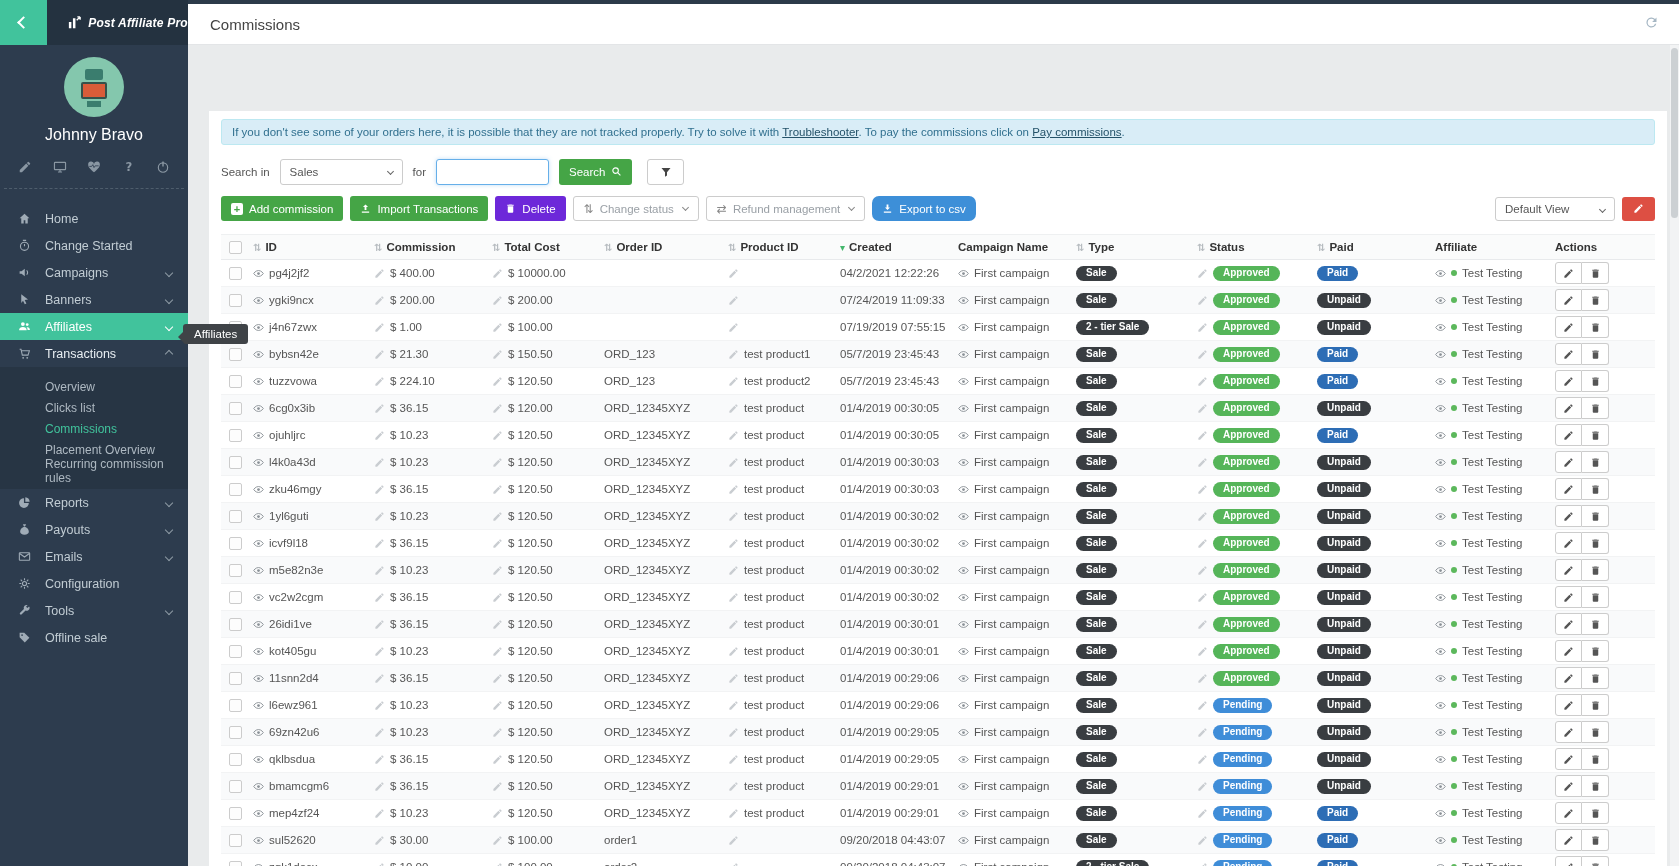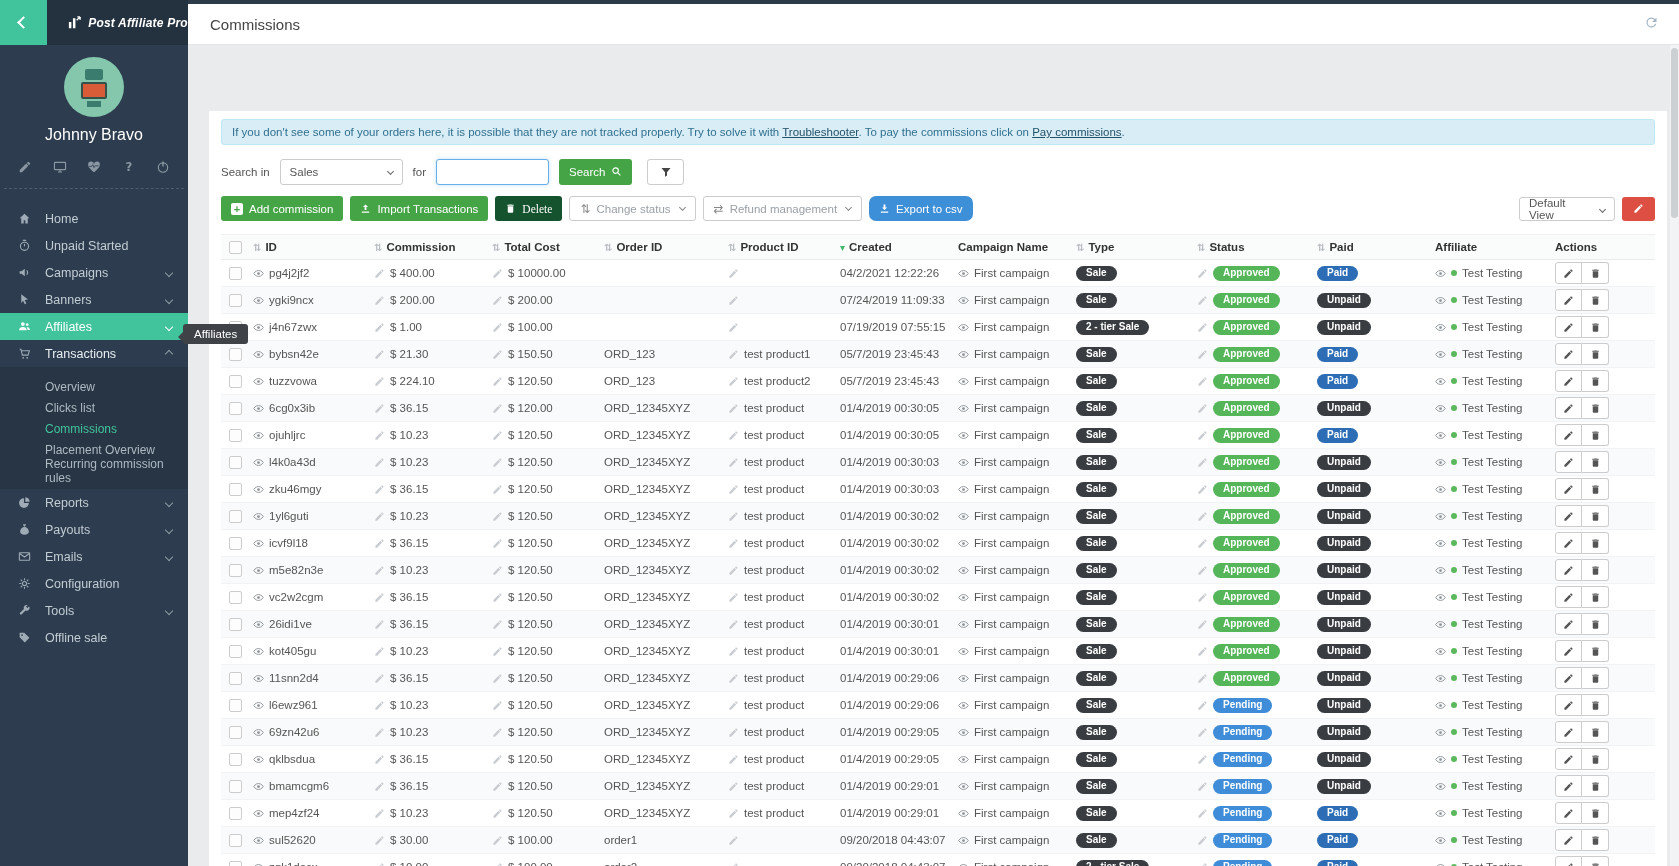--- a/index.html
+++ b/index.html
@@ -53,33 +53,33 @@
 
   .search-row { display:flex; align-items:center; margin-bottom:11px; height:27px; }
   .lbl { font-size:11.5px; color:#555; }
   .select { position:relative; height:26px; background:#fff; border:1px solid #ccc; border-radius:3px; display:flex; align-items:center; padding:0 22px 0 9px; font-size:11.5px; color:#555; cursor:pointer; }
   .select .chev { position:absolute; right:9px; top:9px; color:#666; width:5px; height:5px; }
   .sel-search { width:123px; margin:0 10px; }
   .search-input { width:113px; height:26px; border:1px solid #66afe9; border-radius:3px; outline:none; margin:0 10px; padding:0 7px; font-size:11.5px; box-shadow:0 0 4px rgba(102,175,233,.4); }
   .btn { height:25px; border:none; border-radius:3px; font-size:11.5px; display:inline-flex; align-items:center; gap:6px; padding:0 10px; cursor:pointer; font-family:inherit; }
   .btn svg { width:11px; height:11px; }
   .btn-green { background:#45a546; color:#fff; }
-  .btn-red-soft { background:#14532d; color:#fff;font-family:Liberation Serif, serif; }
+  .btn-red-soft { background:#6d28d9; color:#fff; }
   .btn-blue { background:#3d8fd8; color:#fff;border-radius:7px; }
   .btn-white { background:#fff; border:1px solid #ccc; color:#9aa0a6; }
   .btn-white .chev { width:5px; height:5px; color:#888; margin-left:3px; margin-top:-3px; }
   .btn-search { height:26px; }
   .btn-filter { width:37px; height:26px; background:#fff; border:1px solid #ccc; border-radius:3px; display:inline-flex; align-items:center; justify-content:center; margin-left:15px; cursor:pointer; }
   .btn-filter svg { width:12px; height:12px; color:#444; }
   .plus-box { width:12px; height:12px; background:#fff; border-radius:2px; color:#45a546; font-weight:bold; font-size:11px; line-height:12px; text-align:center; }
   .glyph-ico { font-size:12px; color:#888; line-height:1; }
 
   .toolbar { display:flex; align-items:center; gap:7px; margin-bottom:13px; height:25px; }
   .toolbar .spacer { flex:1; }
-  .sel-view { width:96px; height:24px; }
+  .sel-view { width:120px; height:24px; }
   .btn-red { width:33px; height:24px; background:#dd4f43; border-radius:3px; display:inline-flex; align-items:center; justify-content:center; cursor:pointer; }
   .btn-red svg { width:11px; height:11px; color:#fff; }
 
   
   .grid { display:grid; grid-template-columns:26px 121px 118px 112px 124px 112px 118px 118px 121px 120px 118px 120px 1fr; align-items:center; }
   .thead { height:26px; background:#fafbfb; border-top:1px solid #eef0f1; border-bottom:1px solid #e8eaec; font-weight:bold; color:#333; font-size:11.5px; }
   .th { display:flex; align-items:center; gap:4px; padding-left:6px; cursor:pointer; }
   .sort { color:#b7bcc0; font-size:10px; }
   .sort.desc { color:#43b76c; font-size:10px; }
   .tbody { flex:none; }
@@ -263,21 +263,21 @@
             <use href="#i-home"></use>
           </svg>
     <span class="mi-label">Home</span>
 
   </div>
 
   <div class="menu-item">
     <svg class="mi-icon">
             <use href="#i-stopwatch"></use>
           </svg>
-    <span class="mi-label">Unpaid Started</span>
+    <span class="mi-label">Change Started</span>
 
   </div>
 
   <div class="menu-item">
     <svg class="mi-icon">
             <use href="#i-megaphone"></use>
           </svg>
     <span class="mi-label">Campaigns</span>
     <span class="mi-chevron chev"></span>
   </div>

